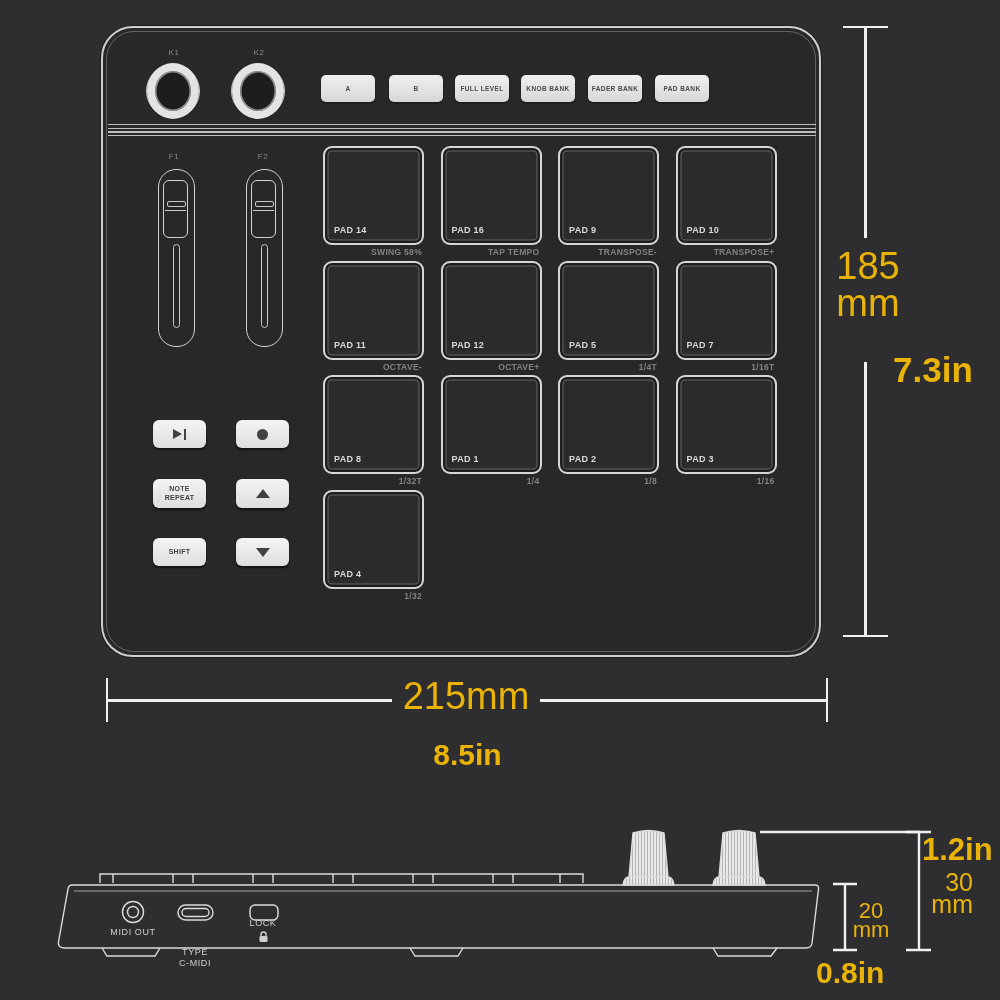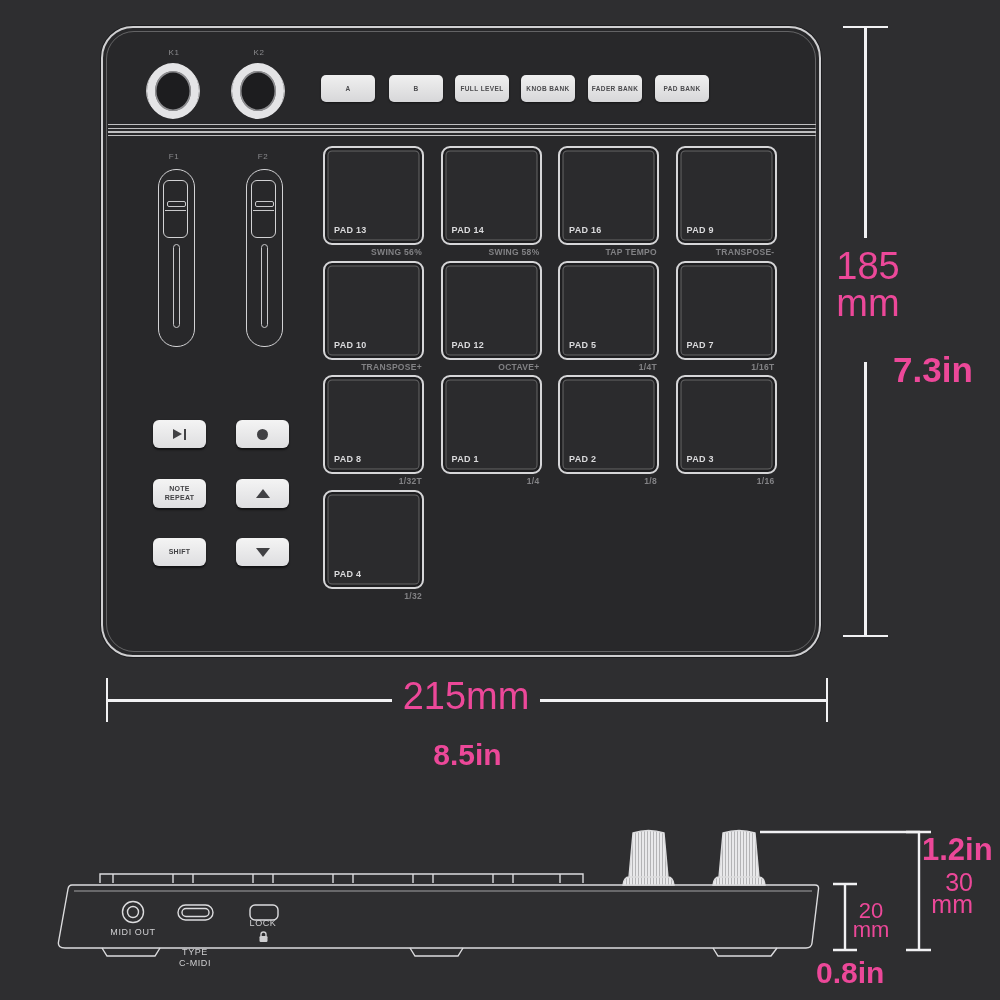--- a/index.html
+++ b/index.html
@@ -42,21 +42,21 @@
   .pad-grid{left:220px;top:118px;display:grid;grid-template-columns:repeat(4,101px);grid-template-rows:repeat(4,99px);
     column-gap:16.5px;row-gap:15.5px;}
   .cell{position:relative;width:101px;height:99px;}
   .pad{position:absolute;inset:0;border:2px solid #d6d6d8;border-radius:9px;background:#2b2b2d;
     box-shadow:inset 0 0 0 2.5px #1e1e20, inset 0 0 0 3.5px rgba(255,255,255,.28);}
   .pad-label{position:absolute;left:9px;bottom:8px;color:#dadadc;font-size:9px;font-weight:bold;letter-spacing:.3px;}
   .pad-sub{position:absolute;right:2px;top:101px;color:#828285;font-size:8.5px;font-weight:bold;letter-spacing:.3px;white-space:nowrap;}
 
   
   .dim{background:#f1f1f3;}
-  .dim-txt{color:#ec4899;}
+  .dim-txt{color:#eab308;}
   .metric{font-size:38px;line-height:37px;text-align:center;font-weight:400;}
   .imperial{font-weight:bold;}
 
   
   .port-label{color:#cfcfd1;font-size:9px;letter-spacing:.6px;text-align:center;line-height:10.5px;}
 </style>
 </head>
 <body>
 
 <div class="stage">
@@ -114,26 +114,20 @@
     <div class="abs tr-btn" style="left:50px;top:510px;">
       <span>SHIFT</span>
     </div>
     <div class="abs tr-btn" style="left:133px;top:510px;">
       <span class="i-down"></span>
     </div>
 
     <div class="abs pad-grid">
       <div class="cell">
           <div class="pad">
-            <span class="pad-label">PAD 13</span>
-          </div>
-          <span class="pad-sub">SWING 56%</span>
-        </div>
-      <div class="cell">
-          <div class="pad">
             <span class="pad-label">PAD 14</span>
           </div>
           <span class="pad-sub">SWING 58%</span>
         </div>
       <div class="cell">
           <div class="pad">
             <span class="pad-label">PAD 16</span>
           </div>
           <span class="pad-sub">TAP TEMPO</span>
         </div>
@@ -141,20 +135,26 @@
           <div class="pad">
             <span class="pad-label">PAD 9</span>
           </div>
           <span class="pad-sub">TRANSPOSE-</span>
         </div>
       <div class="cell">
           <div class="pad">
             <span class="pad-label">PAD 10</span>
           </div>
           <span class="pad-sub">TRANSPOSE+</span>
+        </div>
+      <div class="cell">
+          <div class="pad">
+            <span class="pad-label">PAD 11</span>
+          </div>
+          <span class="pad-sub">OCTAVE-</span>
         </div>
       <div class="cell">
           <div class="pad">
             <span class="pad-label">PAD 12</span>
           </div>
           <span class="pad-sub">OCTAVE+</span>
         </div>
       <div class="cell">
           <div class="pad">
             <span class="pad-label">PAD 5</span>

